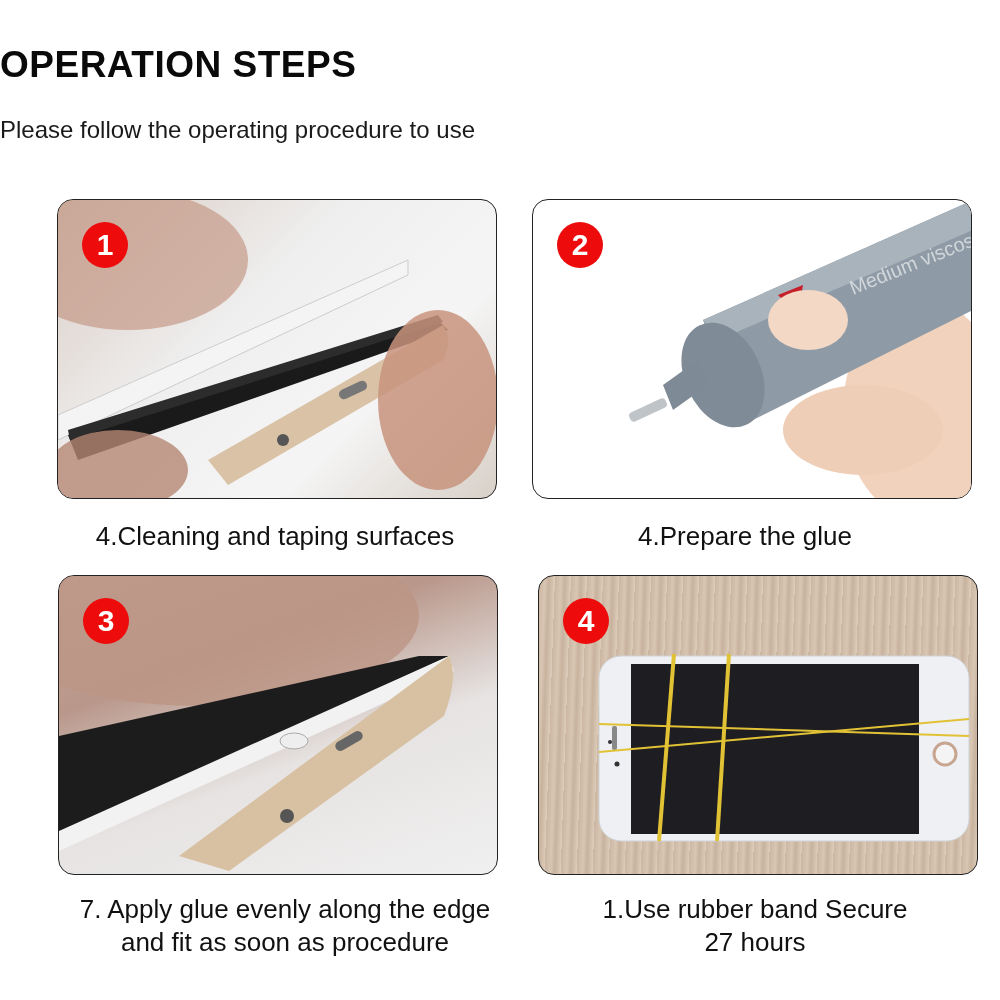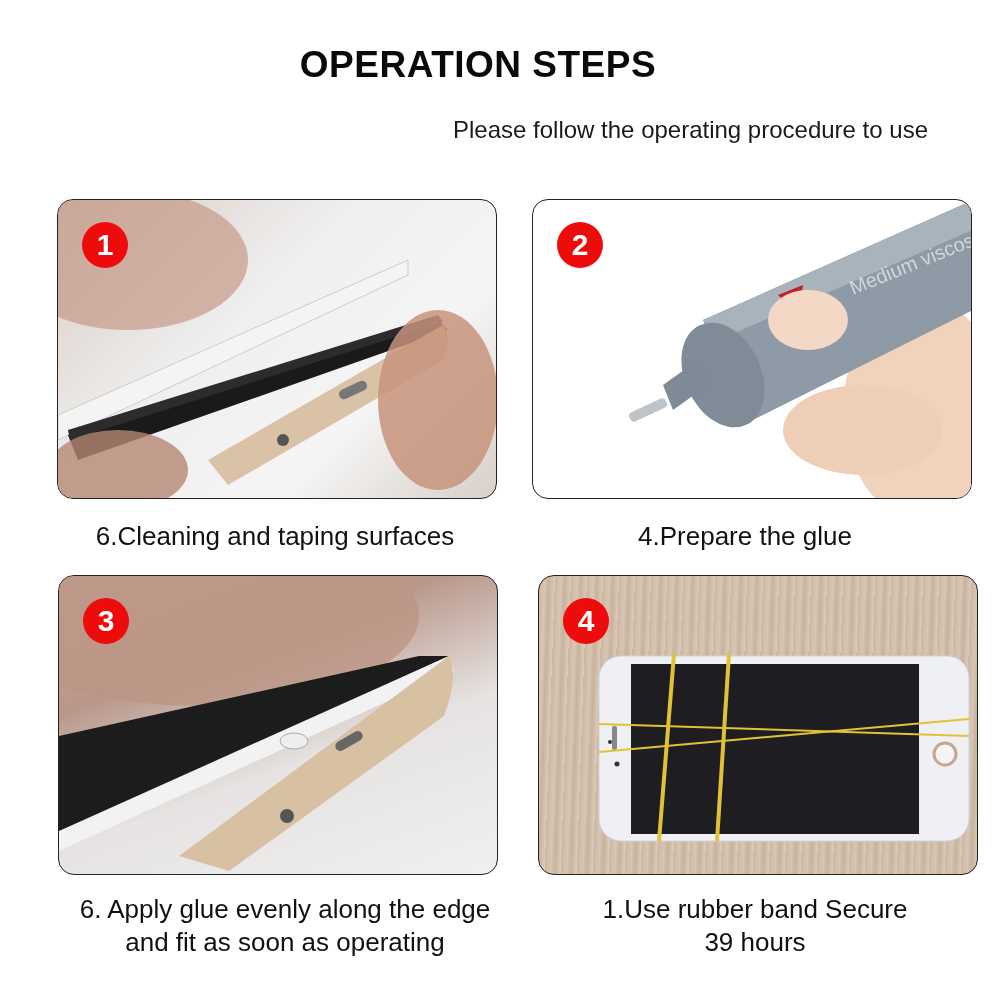--- a/index.html
+++ b/index.html
@@ -1,18 +1,18 @@
 <!DOCTYPE html>
 <html><head>
 <meta charset="utf-8">
 <style>
   html,body{margin:0;padding:0;background:#fff;}
   body{width:1000px;height:1000px;position:relative;overflow:hidden;font-family:"Liberation Sans","DejaVu Sans",sans-serif;color:#111;}
-  .title{position:absolute;top:44px;left:0;width:956px;text-align:center;font-size:37px;font-weight:bold;letter-spacing:0.5px;color:#0a0a0a;}
-  .subtitle{position:absolute;top:116px;left:0;width:928px;text-align:right;font-size:24px;color:#1a1a1a;}
+  .title{position:absolute;top:44px;left:0;width:956px;font-size:37px;font-weight:bold;letter-spacing:0.5px;color:#0a0a0a;}
+  .subtitle{position:absolute;top:116px;left:0;width:928px;text-align:left;font-size:24px;color:#1a1a1a;}
   .panel{position:absolute;width:440px;height:300px;border:1.5px solid #222;border-radius:16px;overflow:hidden;box-sizing:border-box;}
   .badge{position:absolute;left:24px;top:22px;width:46px;height:46px;border-radius:50%;background:#ee0b0b;color:#fff;font-weight:bold;font-size:30px;text-align:center;line-height:46px;z-index:5;}
   .caption{position:absolute;text-align:center;font-size:26px;line-height:33px;color:#111;}
   
   #p1{left:57px;top:199px;background:linear-gradient(135deg,#d9cbc2 0%,#efefef 40%,#f5f5f5 70%,#d8d0c8 100%);}
   #p2{left:532px;top:199px;background:#fff;}
   #p3{left:58px;top:575px;background:linear-gradient(160deg,#c9a89a 0%,#b9978a 30%,#e6e3e2 60%,#f0f0f0 100%);}
   #p4{left:538px;top:575px;background:repeating-linear-gradient(92deg,#cbb6a2 0px,#d8c6b3 6px,#c7b29d 10px,#dcccb9 16px);}
   .abs{position:absolute;}
 </style>
@@ -30,21 +30,21 @@
     <polygon points="10,235 380,120 390,130 20,260" fill="#1a1a1a"></polygon>
     <polygon points="10,230 380,115 385,122 12,240" fill="#2c2c2c"></polygon>
     <path d="M150,260 L385,125 Q395,140 385,160 L170,285 Z" fill="#d9c2a6"></path>
     <circle cx="225" cy="240" r="6" fill="#555"></circle>
     <rect x="280" y="185" width="30" height="10" rx="5" fill="#777" transform="rotate(-25 295 190)"></rect>
     <ellipse cx="380" cy="200" rx="60" ry="90" fill="#c7937d" opacity="0.85"></ellipse>
     <ellipse cx="60" cy="270" rx="70" ry="40" fill="#b58773" opacity="0.8"></ellipse>
   </svg>
 </div>
 <div class="caption" style="left:40px;top:520px;width:470px;">
-  <div>6.Cleaning and taping surfaces</div>
+  <div>4.Cleaning and taping surfaces</div>
 </div>
 
 <div class="panel" id="p2">
   <div class="badge">2</div>
   <svg class="abs" style="left:0;top:0" width="440" height="300">
     <ellipse cx="390" cy="210" rx="80" ry="110" fill="#f1d2bd"></ellipse>
     <polygon points="170,120 440,0 440,110 210,225" fill="#8e9aa5"></polygon>
     <polygon points="170,120 440,0 440,30 185,140" fill="#a9b3bc"></polygon>
     <ellipse cx="190" cy="175" rx="38" ry="55" fill="#7f8b96" transform="rotate(-25 190 175)"></ellipse>
     <polygon points="130,185 165,160 175,185 140,210" fill="#7e8a95"></polygon>
@@ -65,35 +65,35 @@
     <ellipse cx="140" cy="40" rx="220" ry="90" fill="#bb9584" opacity="0.8"></ellipse>
     <polygon points="0,160 360,80 390,80 0,260" fill="#1c1c1c"></polygon>
     <polygon points="0,255 390,80 395,95 0,275" fill="#f2f2f2"></polygon>
     <path d="M120,280 L390,80 Q400,100 385,140 L170,295 Z" fill="#d8c0a2"></path>
     <ellipse cx="235" cy="165" rx="14" ry="8" fill="#eee" stroke="#aaa"></ellipse>
     <rect x="275" y="160" width="30" height="10" rx="5" fill="#666" transform="rotate(-30 290 165)"></rect>
     <circle cx="228" cy="240" r="7" fill="#555"></circle>
   </svg>
 </div>
 <div class="caption" style="left:40px;top:893px;width:490px;">
-  <div>6. Apply glue evenly along the edge</div>
-  <div>and fit as soon as operating</div>
+  <div>7. Apply glue evenly along the edge</div>
+  <div>and fit as soon as procedure</div>
 </div>
 
 <div class="panel" id="p4">
   <div class="badge">4</div>
   <svg class="abs" style="left:0;top:0" width="440" height="300">
     <rect x="60" y="80" width="370" height="185" rx="22" fill="#eef0f3" stroke="#cfd3d8"></rect>
     <rect x="92" y="88" width="288" height="170" fill="#1d1d22"></rect>
     <circle cx="406" cy="178" r="11" fill="#f4f4f4" stroke="#c8a590" stroke-width="3"></circle>
     <rect x="73" y="150" width="5" height="24" rx="2" fill="#888"></rect>
     <circle cx="71" cy="166" r="2" fill="#333"></circle>
     <circle cx="78" cy="188" r="2.5" fill="#333"></circle>
     <line x1="135" y1="78" x2="120" y2="265" stroke="#e2c235" stroke-width="4"></line>
     <line x1="190" y1="78" x2="178" y2="265" stroke="#e2c235" stroke-width="4"></line>
     <line x1="60" y1="148" x2="430" y2="160" stroke="#e2c235" stroke-width="2"></line>
     <line x1="60" y1="176" x2="430" y2="143" stroke="#e2c235" stroke-width="2"></line>
   </svg>
 </div>
 <div class="caption" style="left:530px;top:893px;width:450px;">
   <div>1.Use rubber band Secure</div>
-  <div>39 hours</div>
+  <div>27 hours</div>
 </div>
 
 </body></html>

